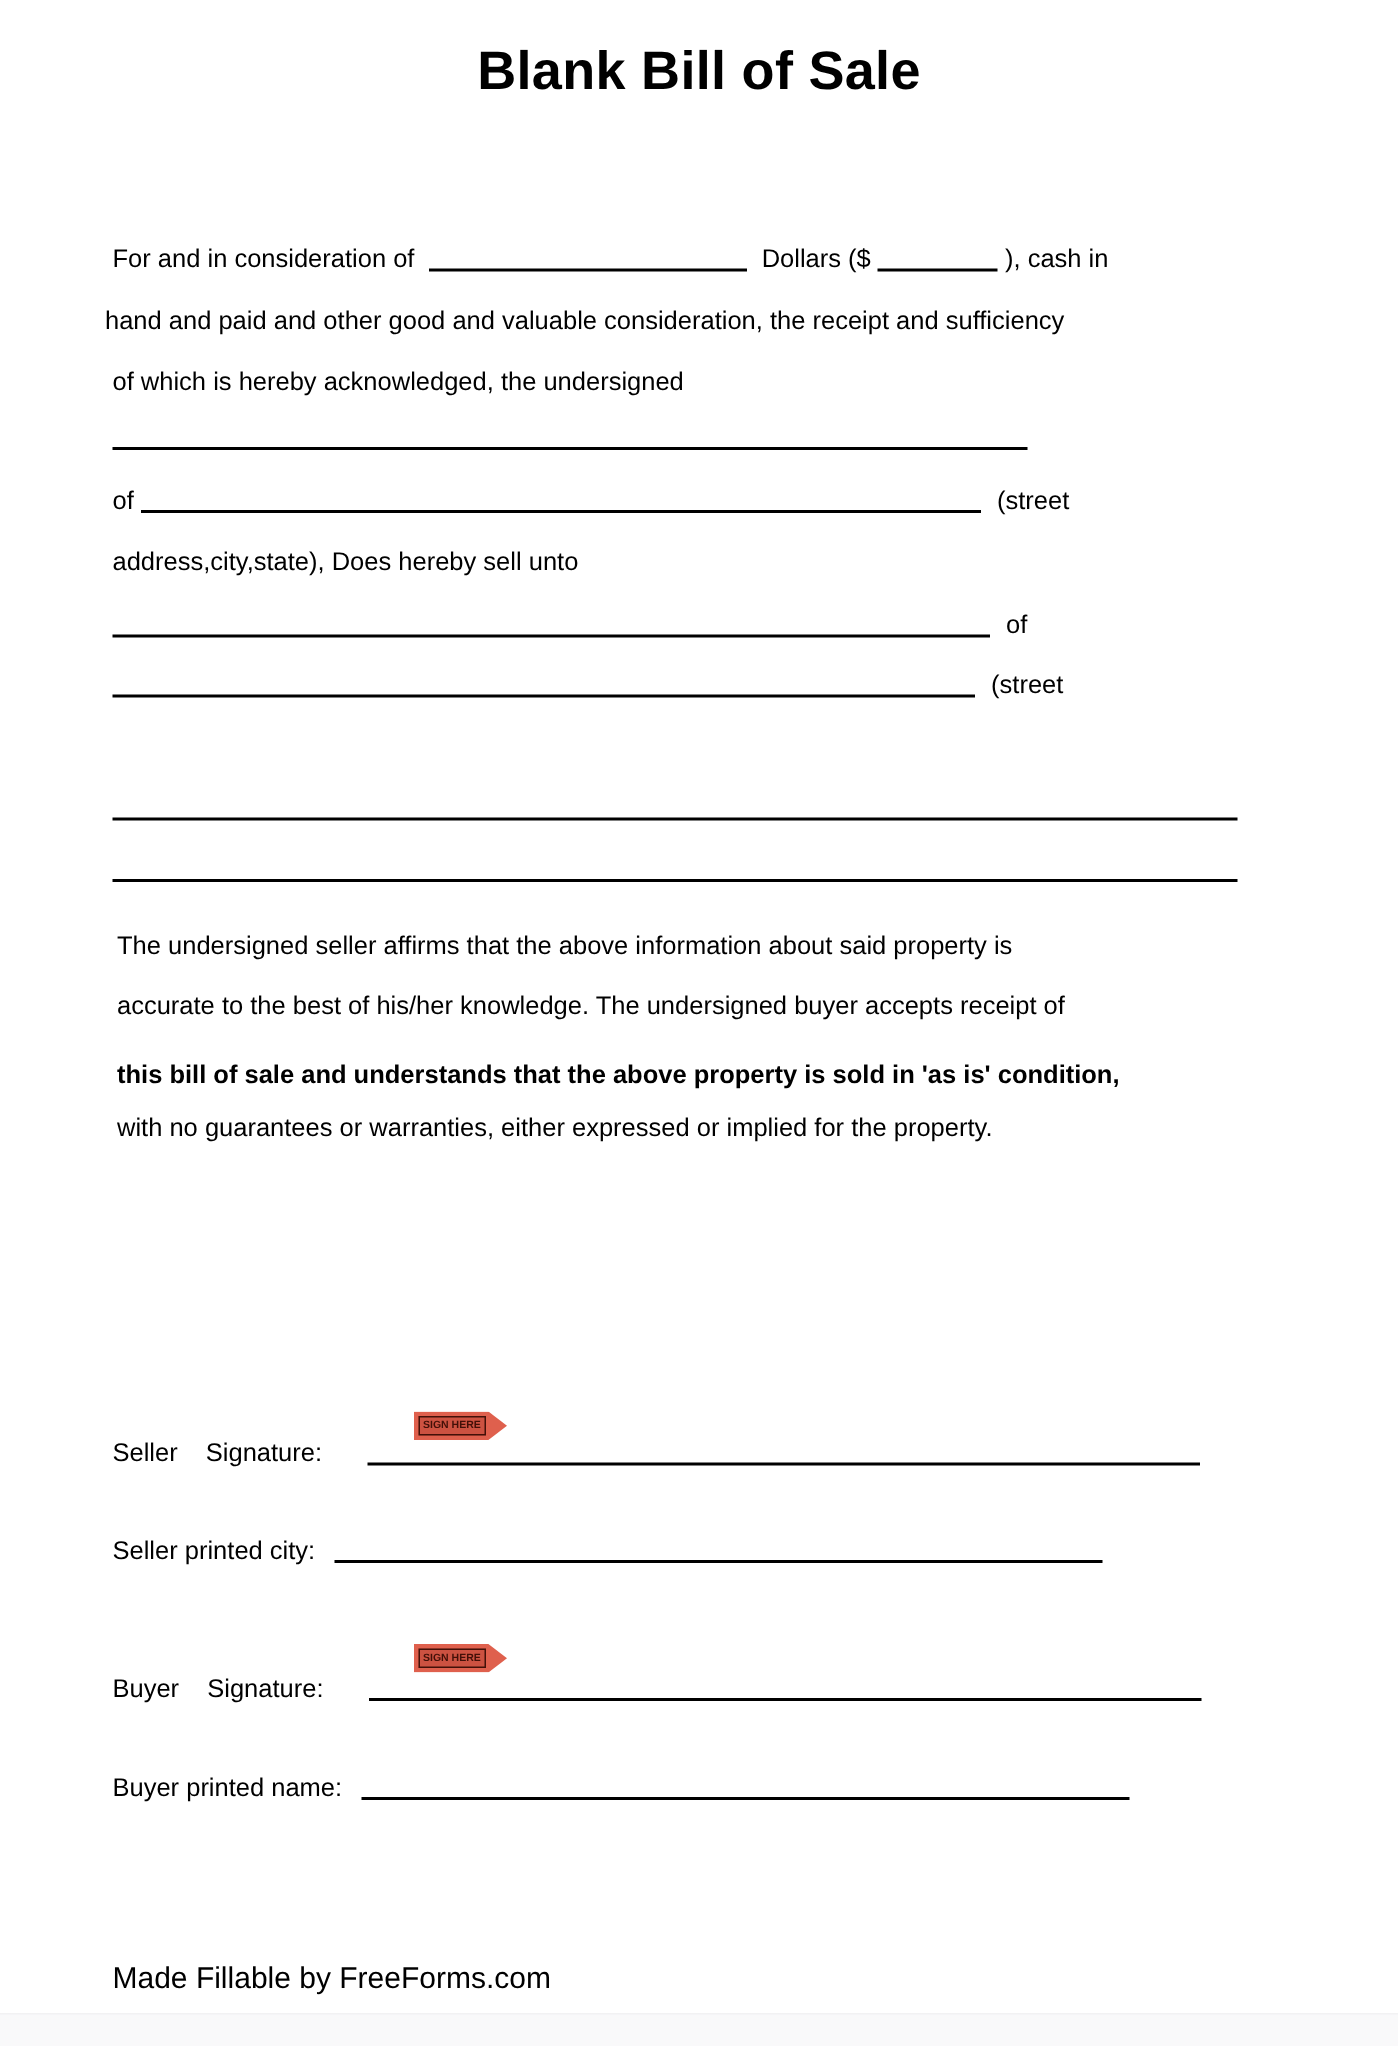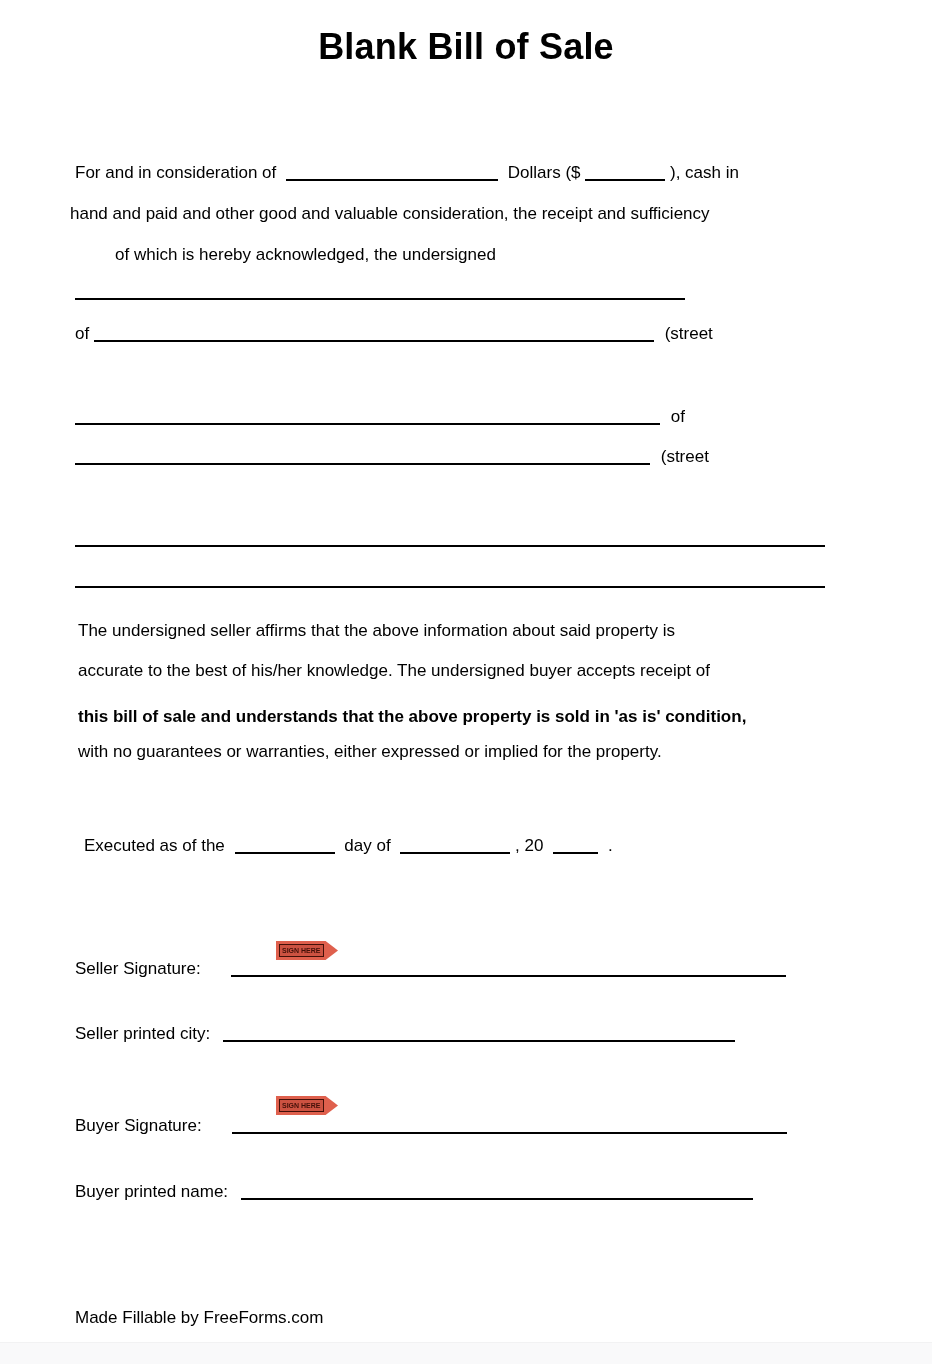--- a/index.html
+++ b/index.html
@@ -30,21 +30,21 @@
   }
   .blank {
     display: inline-block;
     height: 16px;
     border-bottom: 2px solid #000000;
     vertical-align: -3px;
     margin: 0 5px;
   }
   .ml0 { margin-left: 0; }
   .mr0 { margin-right: 0; }
-  .gap14 { }
+  .gap14 { margin-left: 14px; }
   .sig-blank { margin-left: 26px; }
   .pn-blank { margin-left: 8px; }
   .tag {
     position: absolute;
     width: 62px;
     height: 19px;
     background: #df604d;
     clip-path: polygon(0 0, 80% 0, 100% 50%, 80% 100%, 0 100%);
     display: flex;
     align-items: center;
@@ -59,21 +59,21 @@
     line-height: 9px;
     padding: 1px 2px;
     white-space: nowrap;
     overflow: hidden;
     max-width: 42px;
   }
   .footer {
     position: absolute;
     top: 1308px;
     left: 75px;
-    font-size: 17px;
+    font-size: 20px;
   }
   .page-edge {
     position: absolute;
     left: 0; right: 0;
     top: 1342px;
     height: 22px;
     background: #f9f9fa;
     border-top: 1px solid #f2f2f3;
   }
 </style>
@@ -87,31 +87,34 @@
   <div class="line" style="top:162px; left:75px;">
     <span>For and in consideration of</span>
     <span class="blank" style="width:212px;"></span>
     <span>Dollars ($</span>
     <span class="blank ml0 mr0" style="width:80px;"></span>
     <span>), cash in</span>
   </div>
   <div class="line" style="top:203px; left:70px;">
     <span>hand and paid and other good and valuable consideration, the receipt and sufficiency</span>
   </div>
-  <div class="line" style="top:244px; left:75px;margin-left:40px;">
+  <div class="line" style="top:244px; left:75px;">
     <span>of which is hereby acknowledged, the undersigned</span>
   </div>
 
   <div class="line" style="top:281px; left:75px;">
     <span class="blank ml0" style="width:610px;"></span>
   </div>
   <div class="line" style="top:323px; left:75px;">
     <span>of</span>
     <span class="blank ml0" style="width:560px; margin-right:6px;"></span>
     <span>(street</span>
+  </div>
+  <div class="line" style="top:364px; left:75px;">
+    <span>address,city,state), Does hereby sell unto</span>
   </div>
 
   <div class="line" style="top:406px; left:75px;">
     <span class="blank ml0" style="width:585px; margin-right:6px;"></span>
     <span>of</span>
   </div>
   <div class="line" style="top:446px; left:75px;">
     <span class="blank ml0" style="width:575px; margin-right:6px;"></span>
     <span>(street</span>
   </div>
@@ -128,29 +131,20 @@
   <div class="line" style="top:660px; left:78px;">
     <span>accurate to the best of his/her knowledge. The undersigned buyer accepts receipt of</span>
   </div>
   <div class="line" style="top:706px; left:78px;font-weight:bold;">
     <span>this bill of sale and understands that the above property is sold in 'as is' condition,</span>
   </div>
   <div class="line" style="top:741px; left:78px;">
     <span>with no guarantees or warranties, either expressed or implied for the property.</span>
   </div>
 
-  <div class="line" style="top:835px; left:84px;">
-    <span>Executed as of the</span>
-    <span class="blank" style="width:100px;"></span>
-    <span>day of</span>
-    <span class="blank mr0" style="width:110px;"></span>
-    <span>, 20</span>
-    <span class="blank" style="width:45px;"></span>
-    <span>.</span>
-  </div>
 
   <div class="tag" style="top:941px; left:276px;">
     <span class="tag-label">SIGN HERE</span>
   </div>
   <div class="line" style="top:958px; left:75px;">
     <span>Seller</span>
     <span class="gap14">Signature:</span>
     <span class="blank sig-blank mr0" style="width:555px;"></span>
   </div>
   <div class="line" style="top:1023px; left:75px;">

